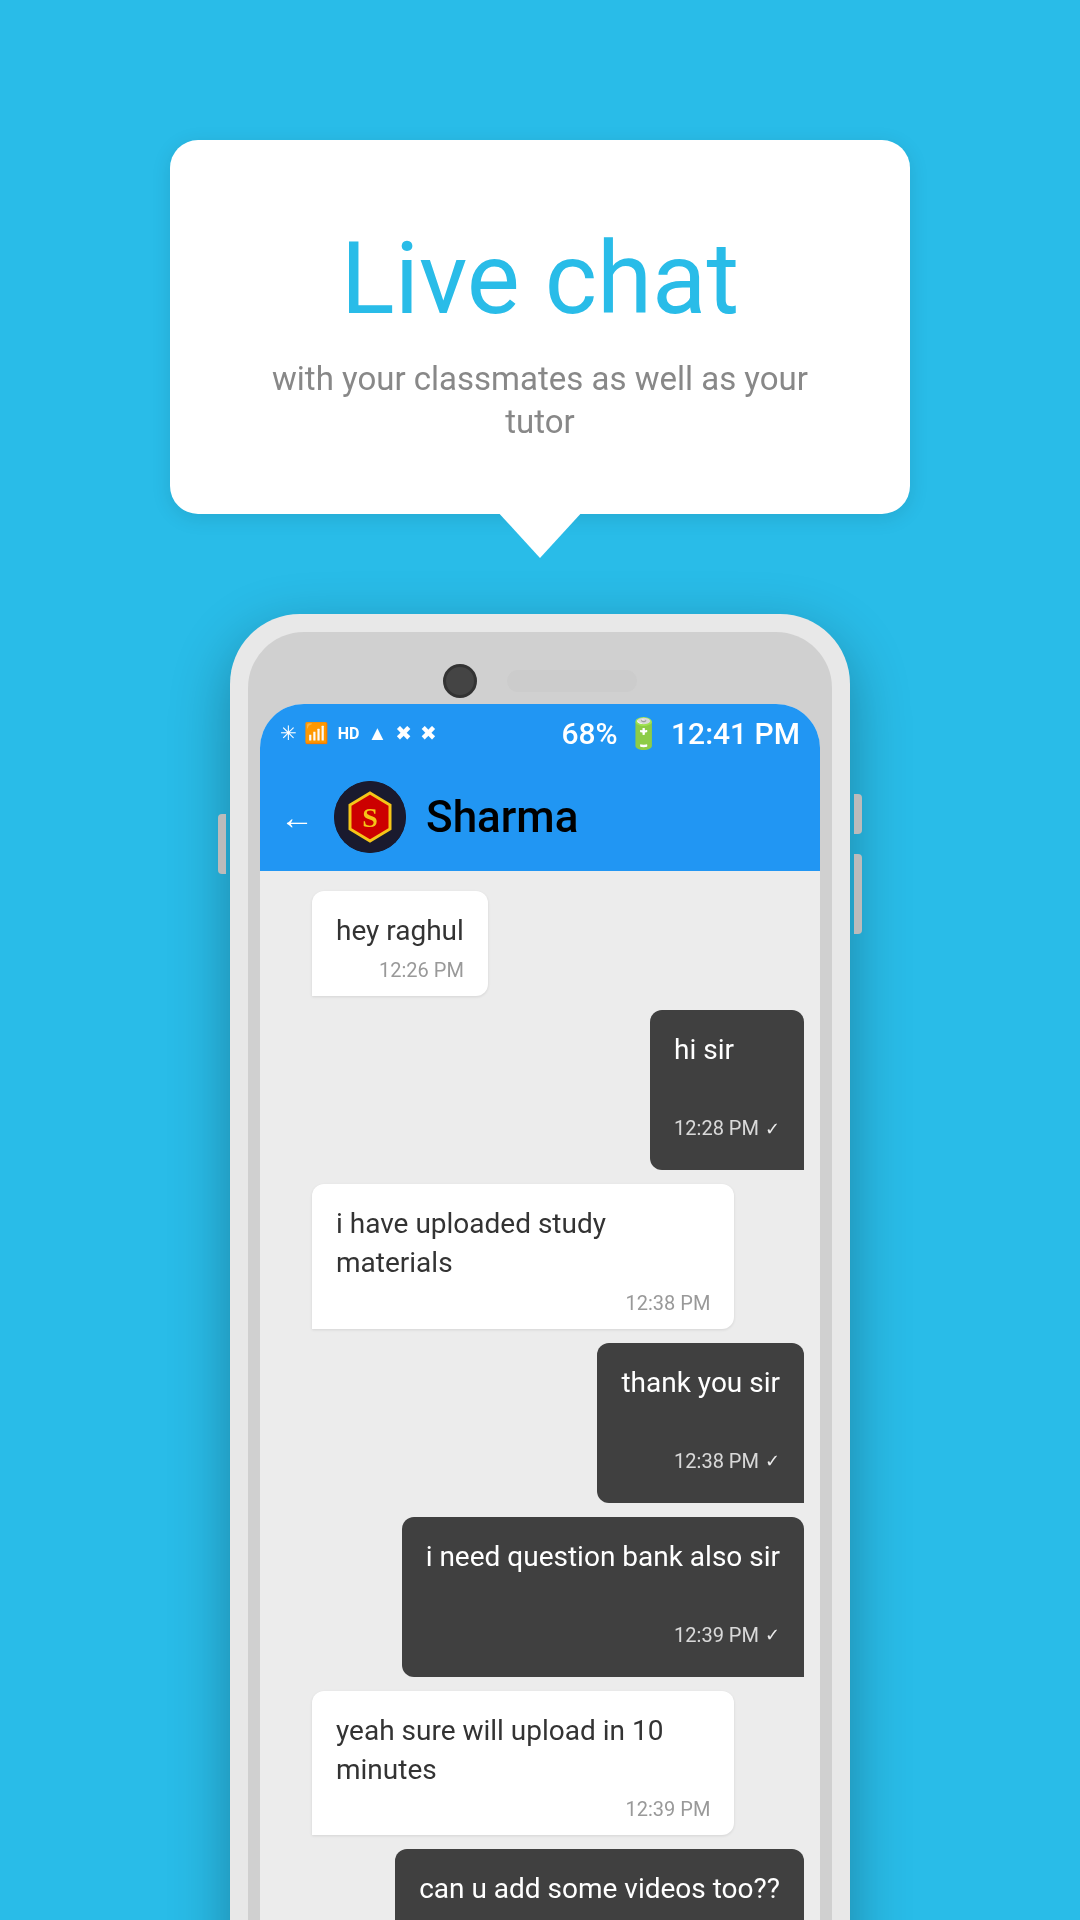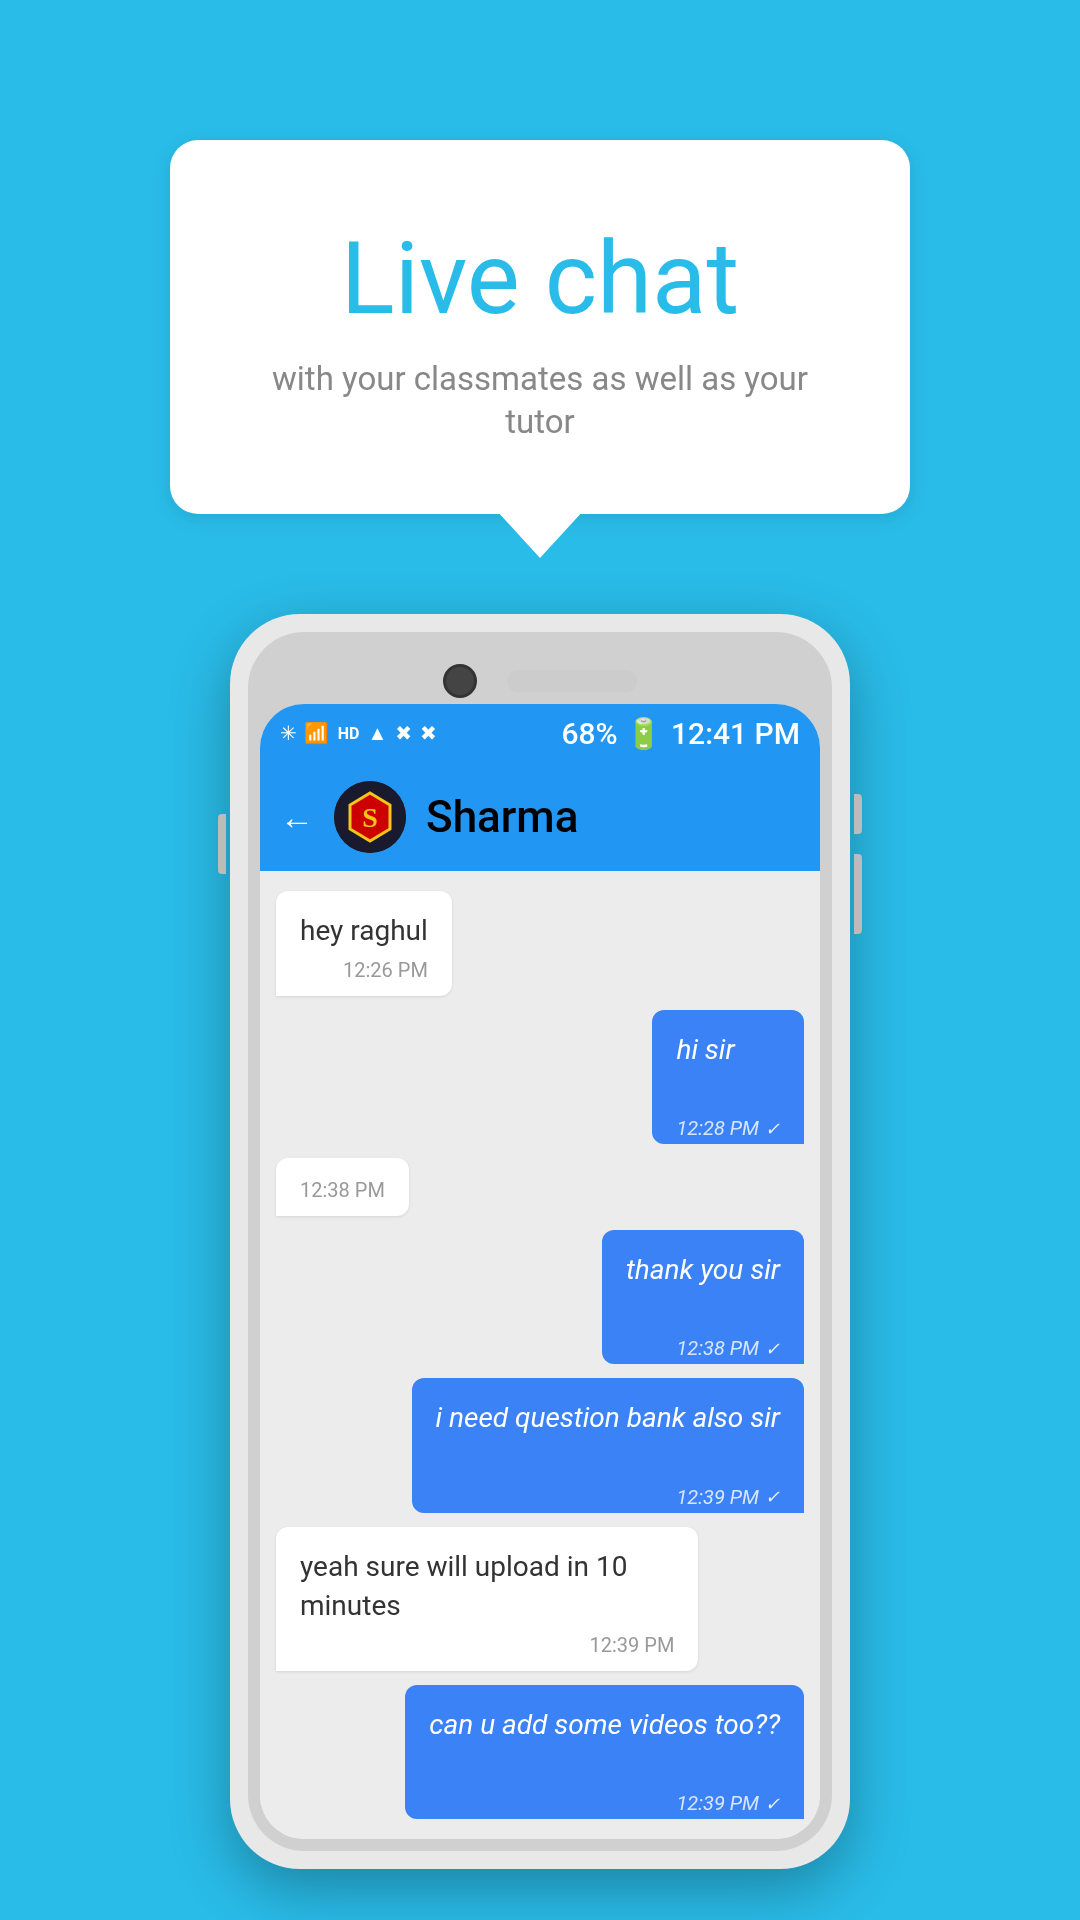--- a/index.html
+++ b/index.html
@@ -204,30 +204,30 @@
     }
 
     
     .msg-received {
       background: white;
       border-radius: 12px 12px 12px 0;
       padding: 20px 24px 14px;
       max-width: 80%;
       align-self: flex-start;
       box-shadow: 0 1px 3px rgba(0,0,0,0.1);
+      margin-left: 36px;
     }
 
     .msg-sent {
-      background: #3b82f6;
+      background: #404040;
       border-radius: 12px 12px 0 12px;
-      padding: 20px 24px 4px;
+      padding: 20px 24px 30px;
       max-width: 80%;
       align-self: flex-end;
       color: white;
-      font-style: italic;
     }
 
     .msg-text {
       font-size: 28px;
       color: #333;
       line-height: 1.4;
       margin-bottom: 8px;
     }
 
     .msg-sent .msg-text {
@@ -335,20 +335,21 @@
 
           <div class="msg-sent">
             <div class="msg-text">hi sir</div>
             <div class="msg-meta">
               <span>12:28 PM</span>
               <span class="checkmark">✓</span>
             </div>
           </div>
 
           <div class="msg-received">
+            <div class="msg-text">i have uploaded study materials</div>
             <div class="msg-meta">
               <span>12:38 PM</span>
             </div>
           </div>
 
           <div class="msg-sent">
             <div class="msg-text">thank you sir</div>
             <div class="msg-meta">
               <span>12:38 PM</span>
               <span class="checkmark">✓</span>

